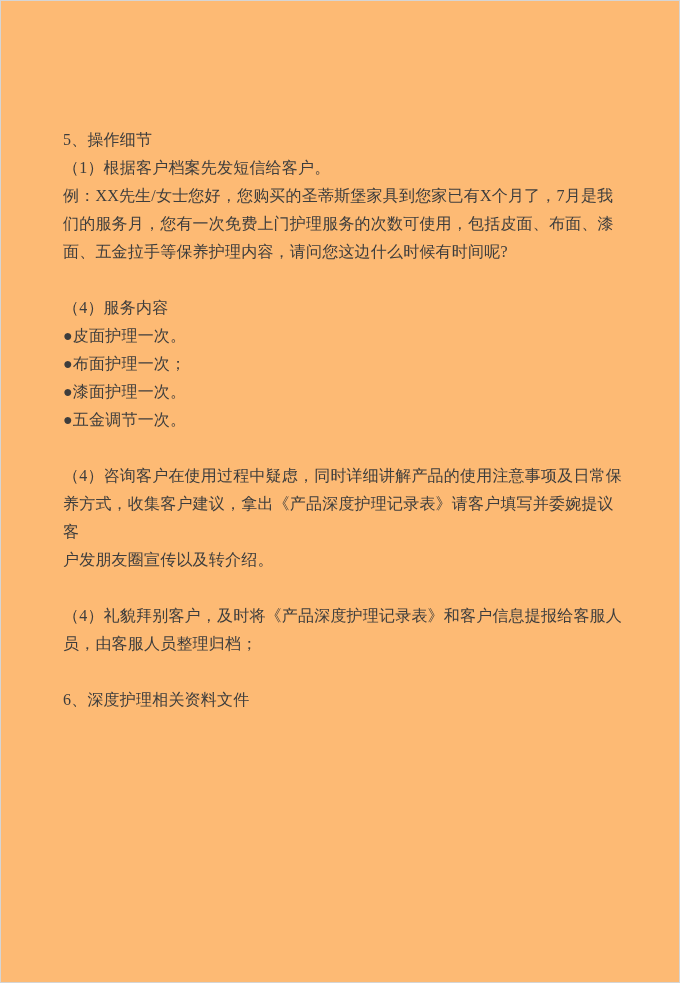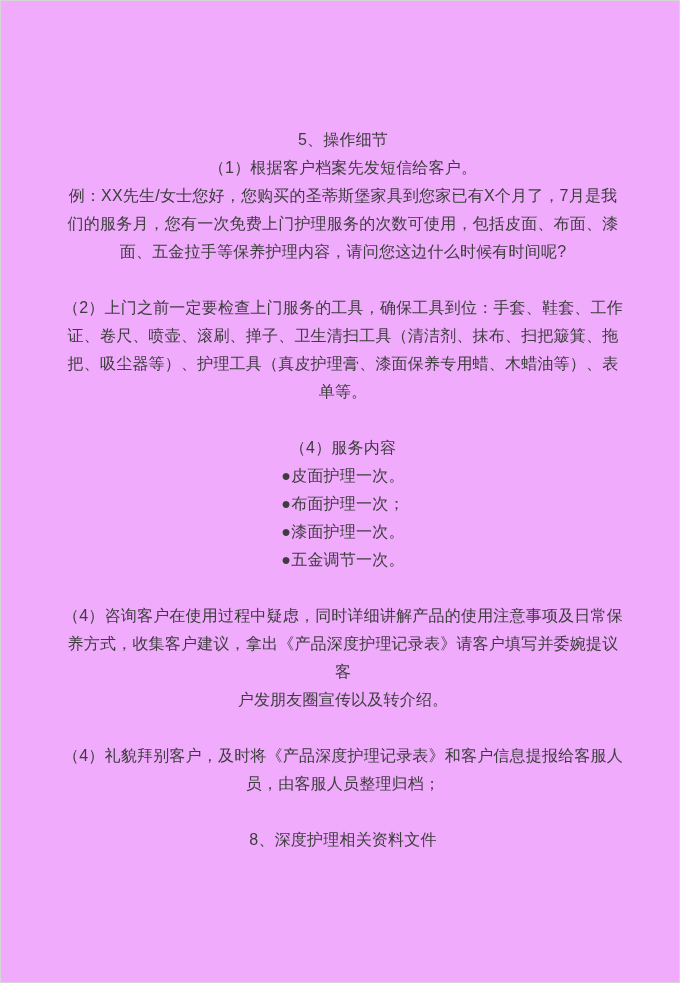--- a/index.html
+++ b/index.html
@@ -4,25 +4,24 @@
 <style>
   html, body {
     margin: 0;
     padding: 0;
     background: #ffffff;
   }
   .page {
     box-sizing: border-box;
     width: 680px;
     height: 983px;
-    background: #f0abfc;
+    background: #fdba74;
     border: 1px solid #d5d5d5;
     overflow: hidden;
-    font-family: Liberation Sans, sans-serif;
-    text-align: center;
+    font-family: Liberation Serif, serif;
   }
   .doc-body {
     padding: 125px 56px 0 62px;
     color: #3d3d3d;
     font-size: 16px;
     line-height: 28px;
   }
   .doc-body p {
     margin: 0 0 28px 0;
     white-space: pre-line; 
@@ -32,29 +31,25 @@
 </head>
 <body>
 
 <div class="page">
   <div class="doc-body">
     <p>5、操作细节
 （1）根据客户档案先发短信给客户。
 例：XX先生/女士您好，您购买的圣蒂斯堡家具到您家已有X个月了，7月是我
 们的服务月，您有一次免费上门护理服务的次数可使用，包括皮面、布面、漆
 面、五金拉手等保养护理内容，请问您这边什么时候有时间呢?</p>
-    <p>（2）上门之前一定要检查上门服务的工具，确保工具到位：手套、鞋套、工作
-证、卷尺、喷壶、滚刷、掸子、卫生清扫工具（清洁剂、抹布、扫把簸箕、拖
-把、吸尘器等）、护理工具（真皮护理膏、漆面保养专用蜡、木蜡油等）、表
-单等。</p>
     <p>（4）服务内容
 ●皮面护理一次。
 ●布面护理一次；
 ●漆面护理一次。
 ●五金调节一次。</p>
     <p>（4）咨询客户在使用过程中疑虑，同时详细讲解产品的使用注意事项及日常保
 养方式，收集客户建议，拿出《产品深度护理记录表》请客户填写并委婉提议客
 户发朋友圈宣传以及转介绍。</p>
     <p>（4）礼貌拜别客户，及时将《产品深度护理记录表》和客户信息提报给客服人
 员，由客服人员整理归档；</p>
-    <p>8、深度护理相关资料文件</p>
+    <p>6、深度护理相关资料文件</p>
   </div>
 </div>
 
 </body></html>

